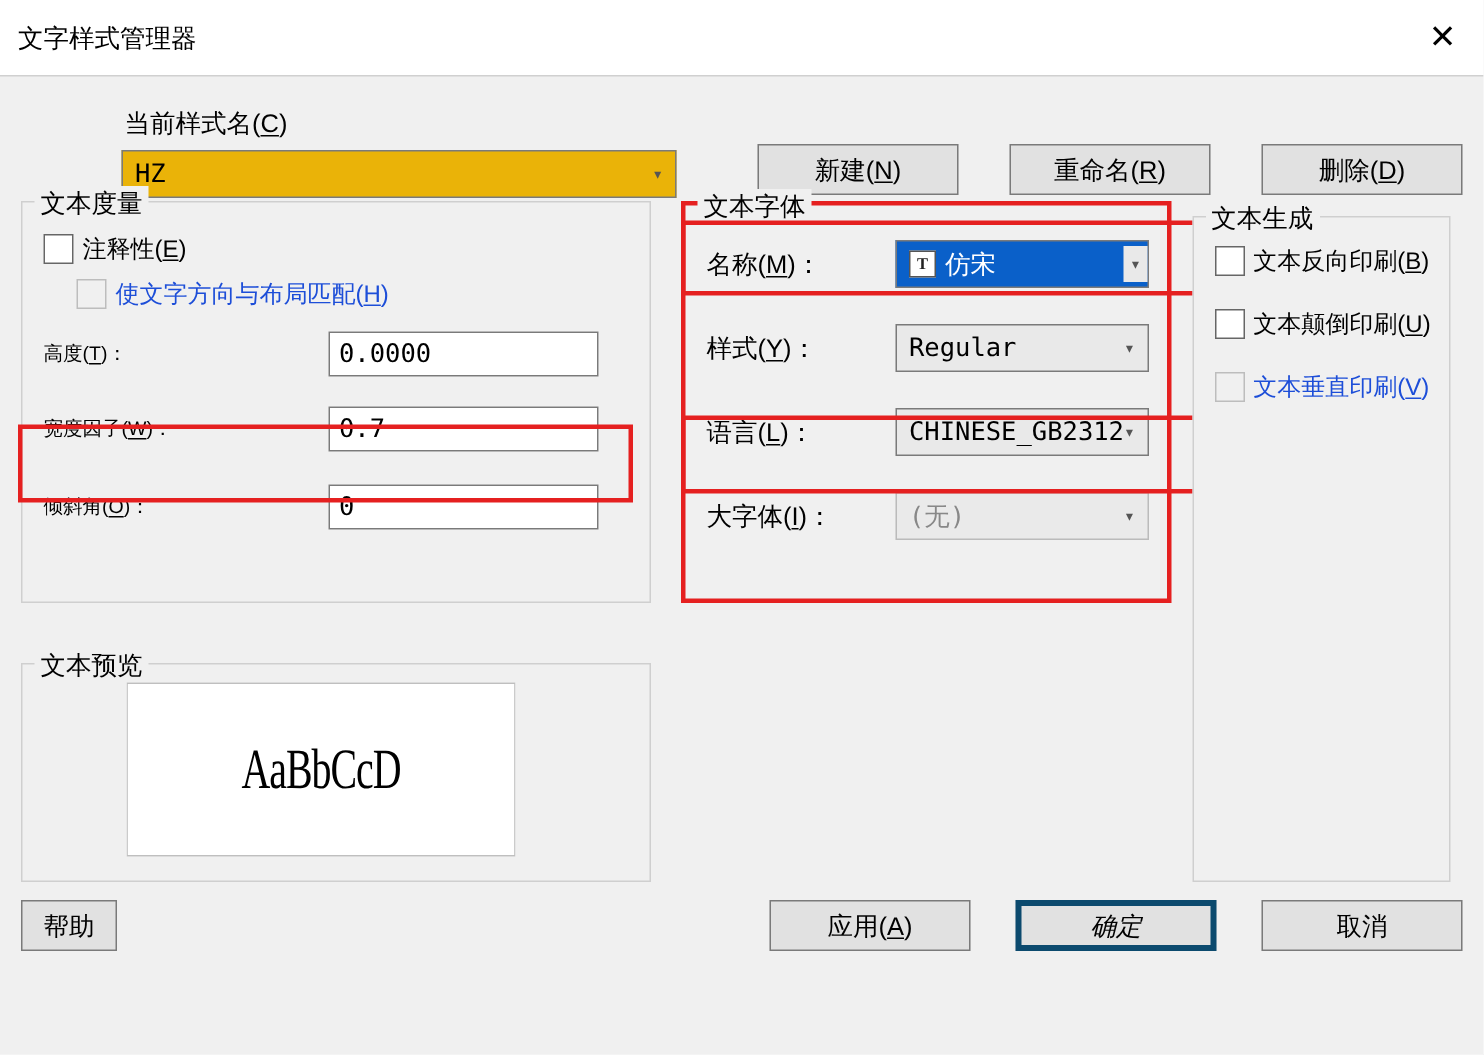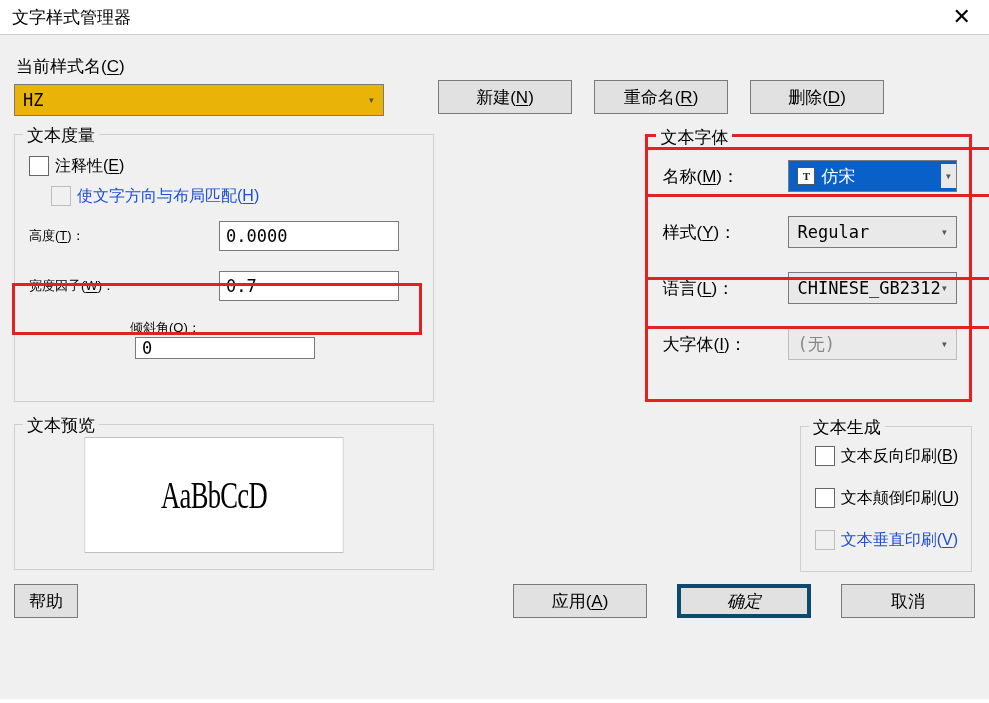--- a/index.html
+++ b/index.html
@@ -10,21 +10,21 @@
     color: #000;
     background: #fff;
     width: 989px;
     height: 703px;
     overflow: hidden;
   }
   .titlebar {
     display: flex;
     justify-content: space-between;
     align-items: center;
-    height: 34px;
+    height: 50px;
     padding: 0 12px;
     background: #fff;
     font-size: 17px;
     text-align: center;
   }
   .titlebar .close-x {
     font-size: 22px;
     font-family: Arial, sans-serif;
     padding: 0 6px;
     cursor: pointer;
@@ -32,21 +32,22 @@
   .content {
     background: #f0f0f0;
     border-top: 1px solid #d0d0d0;
     padding: 14px 14px 10px 14px;
     height: calc(703px - 38px);
   }
   .top-row {
     display: flex;
     align-items: flex-end;
     gap: 24px;
-    margin-bottom: 18px;
+    margin-bottom: 2px;
+    justify-content: flex-end;
   }
   .style-col { flex: 0 0 400px; }
   .style-label { display: block; margin: 6px 0 6px 2px; font-size: 17px; }
   .combo {
     width: 370px;
     height: 32px;
     border: 1px solid #7a7a7a;
     background: #eab308;
     display: flex;
     align-items: center;
@@ -59,39 +60,39 @@
   .btn {
     height: 34px;
     min-width: 134px;
     border: 1px solid #7a7a7a;
     background: #e1e1e1;
     font-size: 17px;
     font-family: "Microsoft YaHei", SimSun, sans-serif;
     cursor: pointer;
     padding: 0 6px;
   }
-  .top-buttons { display: flex; gap: 22px; margin-bottom: 2px; }
+  .top-buttons { display: flex; gap: 34px; margin-bottom: 2px; }
 
   .mid-row { display: flex; gap: 20px; }
   .fieldset {
     border: 1px solid #cfcfcf;
     padding: 12px 12px 16px 14px;
     position: relative;
     background: #f0f0f0;
   }
   .fieldset .legend {
     position: absolute;
     top: -11px;
     left: 8px;
     background: #f0f0f0;
     padding: 0 4px;
     font-size: 17px;
   }
-  .left-col  { flex: 0 0 420px; display:flex; flex-direction:column; gap:12px;}
-  .right-col { flex: 0 0 518px; display:flex; flex-direction:column; gap:14px;align-items:flex-end;}
+  .left-col  { flex: 0 0 420px; display:flex; flex-direction:column; gap:30px;}
+  .right-col { flex: 0 0 518px; display:flex; flex-direction:row; gap:14px;}
 
   .form-row { display:flex; align-items:center; height:38px; }
   .form-row .lbl { width: 190px; font-size:13px; }
   .form-row input[type=text] {
     width: 180px; height: 30px;
     border: 1px solid #7a7a7a;
     background: #fff;
     font-family: Consolas, monospace;
     font-size: 17px;
     padding: 0 6px;
@@ -208,21 +209,21 @@
         <div class="form-row" style="margin-top:6px;">
           <span class="lbl">高度(<span class="underline-key">T</span>)：</span>
           <input type="text" value="0.0000" style="">
         </div>
 
         <div class="form-row" style="margin-top:12px;">
           <span class="lbl">宽度因子(<span class="underline-key">W</span>)：</span>
           <input type="text" value="0.7" style="">
         </div>
 
-        <div class="form-row" style="margin-top:14px;flex-direction:column;">
+        <div class="form-row" style="margin-top:14px;">
           <span class="lbl">倾斜角(<span class="underline-key">O</span>)：</span>
           <input type="text" value="0" style="">
         </div>
 
         <div class="redbox-overlay" style="left:-3px; top:148px; width:410px; height:52px;"></div>
       </div>
 
       <div class="fieldset" style="margin-top:10px;">
         <span class="legend">文本预览</span>
         <div class="preview-box" style="transform:scaleX(0.7); transform-origin:center;">AaBbCcD</div>

